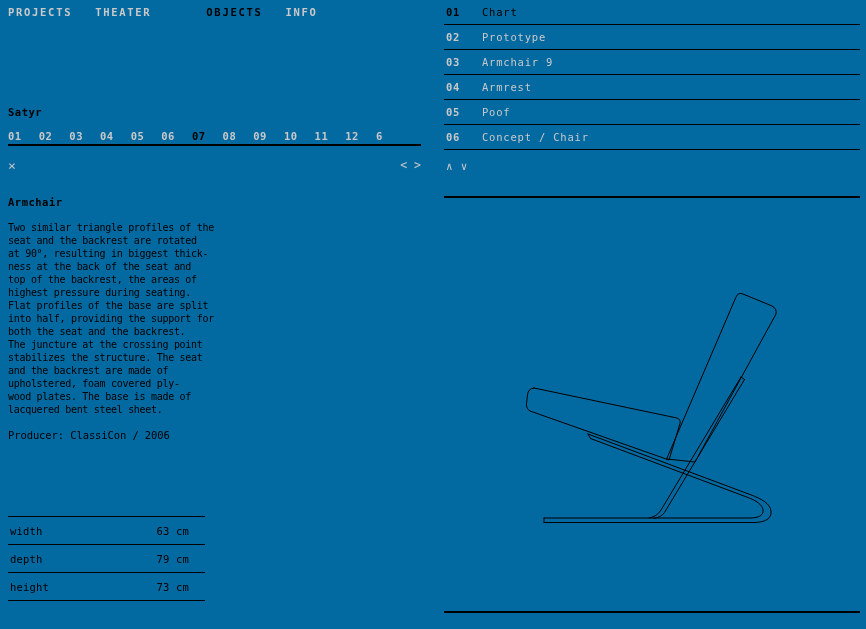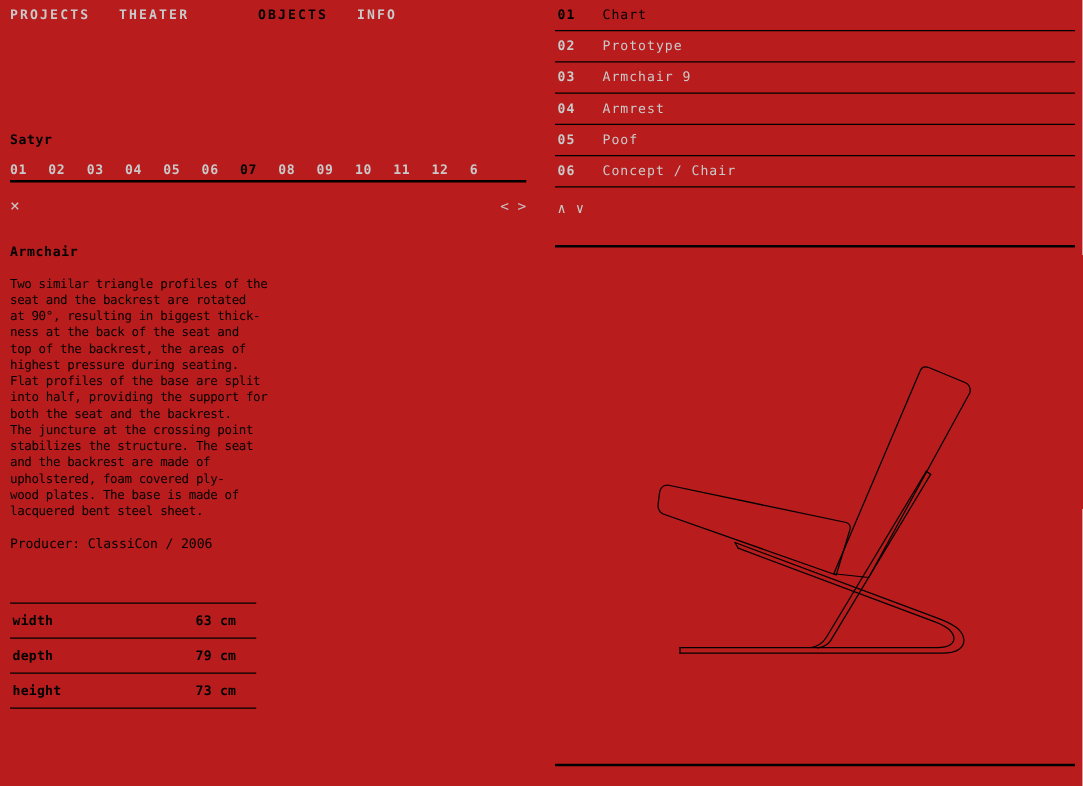--- a/index.html
+++ b/index.html
@@ -1,18 +1,18 @@
 <!DOCTYPE html>
 <html><head>
 <meta charset="utf-8">
 <style>
   * { margin:0; padding:0; box-sizing:border-box; }
   html,body { background:#ffffff; }
   body { font-family:"DejaVu Sans Mono", monospace; color:#000; }
-  #page { position:relative; width:866px; height:629px; background:#b91c1c; overflow:hidden; }
+  #page { position:relative; width:866px; height:629px; background:#0369a1; overflow:hidden; }
 
   
   #nav { position:absolute; left:8px; top:6px; display:flex; gap:23px; }
   .nav-item { font-size:10.5px; font-weight:bold; letter-spacing:1.7px; color:#c9c9c9; cursor:pointer; white-space:nowrap; }
   .nav-item.active { color:#000;margin-left:32px; }
 
   
   #project-title { position:absolute; left:8px; top:106px; font-size:10.5px; font-weight:bold; letter-spacing:0.5px; }
   #pagination { position:absolute; left:8px; top:130px; display:flex; gap:17px; }
   .page-num { font-size:10.5px; font-weight:bold; letter-spacing:0.5px; color:#c9c9c9; cursor:pointer; }
@@ -25,21 +25,21 @@
   #close-btn { font-size:13px; line-height:13px; color:#c9c9c9; cursor:pointer; }
   #pager-arrows { display:flex; gap:7px; }
   .pager-arrow { font-size:11.5px; line-height:13px; color:#c9c9c9; cursor:pointer; }
 
   
   #detail-title { position:absolute; left:8px; top:196px; font-size:10.5px; font-weight:bold; letter-spacing:0.5px; }
   #detail-desc { position:absolute; left:8px; top:221px; width:245px; font-size:10px; line-height:13px; letter-spacing:-0.3px; white-space:pre-line; }
   #detail-producer { position:absolute; left:8px; top:429px; font-size:10.5px; letter-spacing:-0.1px; }
 
   
-  #specs { position:absolute; left:8px; top:482px; width:197px; border-top:1.5px solid #000;font-weight:bold; }
+  #specs { position:absolute; left:8px; top:516px; width:197px; border-top:1.5px solid #000; }
   .spec-row { height:28px; display:flex; justify-content:space-between; align-items:center; border-bottom:1.5px solid #000; font-size:10.5px; letter-spacing:0.2px; }
   .spec-label { padding-left:2px; }
   .spec-value { padding-right:16px; }
 
   
   #objects-list { position:absolute; left:444px; top:0; width:416px; }
   .obj-row { height:25px; display:flex; align-items:center; border-bottom:1.5px solid #000; cursor:pointer; }
   .obj-num { width:38px; padding-left:2px; font-size:10.5px; font-weight:bold; letter-spacing:0.8px; color:#c9c9c9; }
   .obj-label { font-size:10.5px; font-weight:normal; letter-spacing:0.8px; color:#c9c9c9; }
   .obj-row.active .obj-num, .obj-row.active .obj-label { color:#000; }

